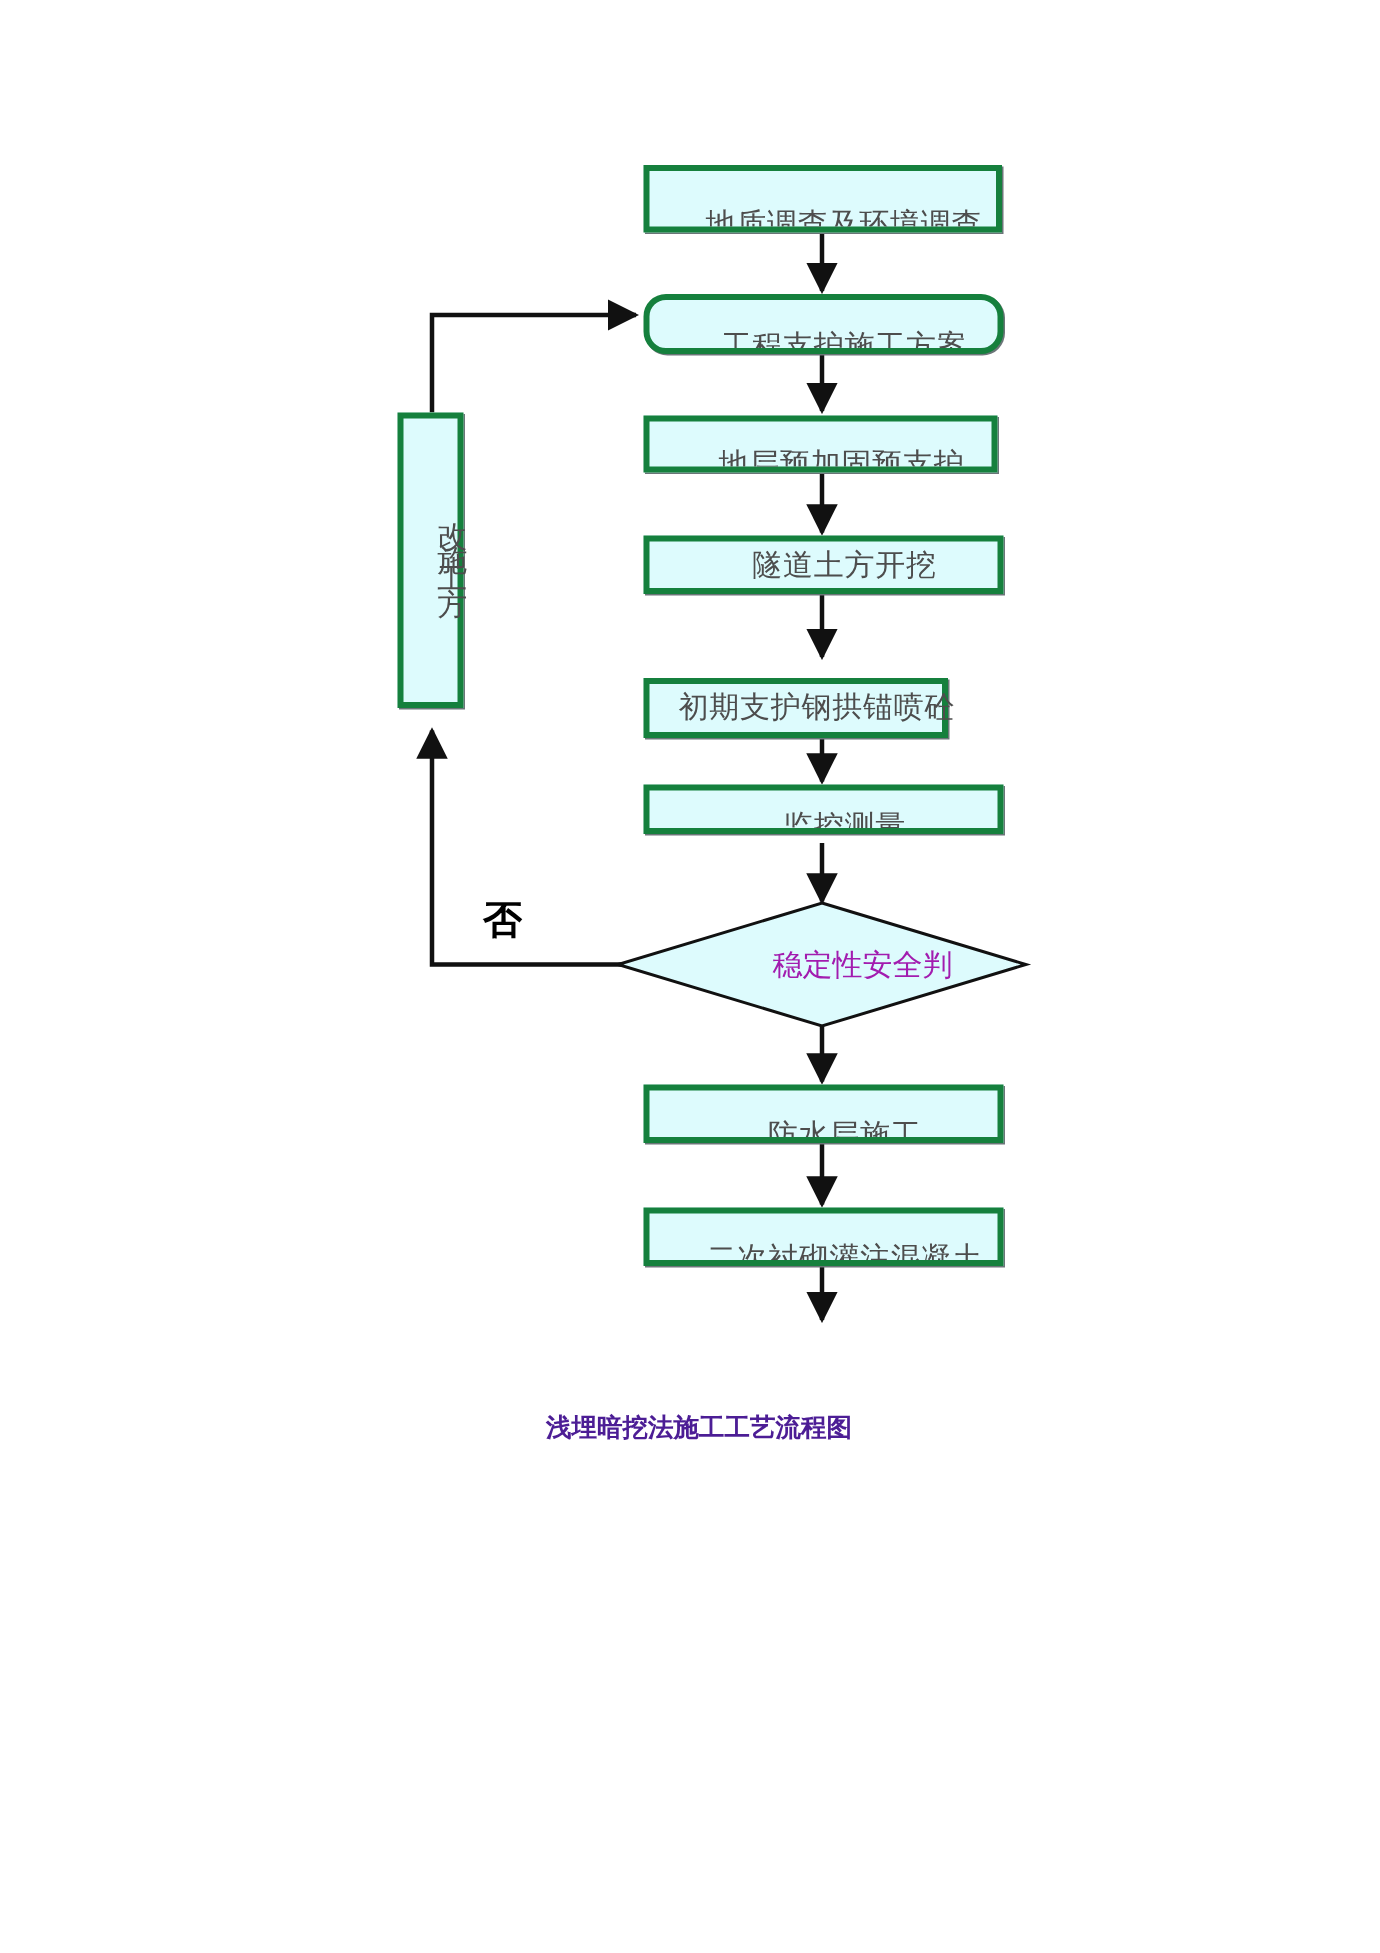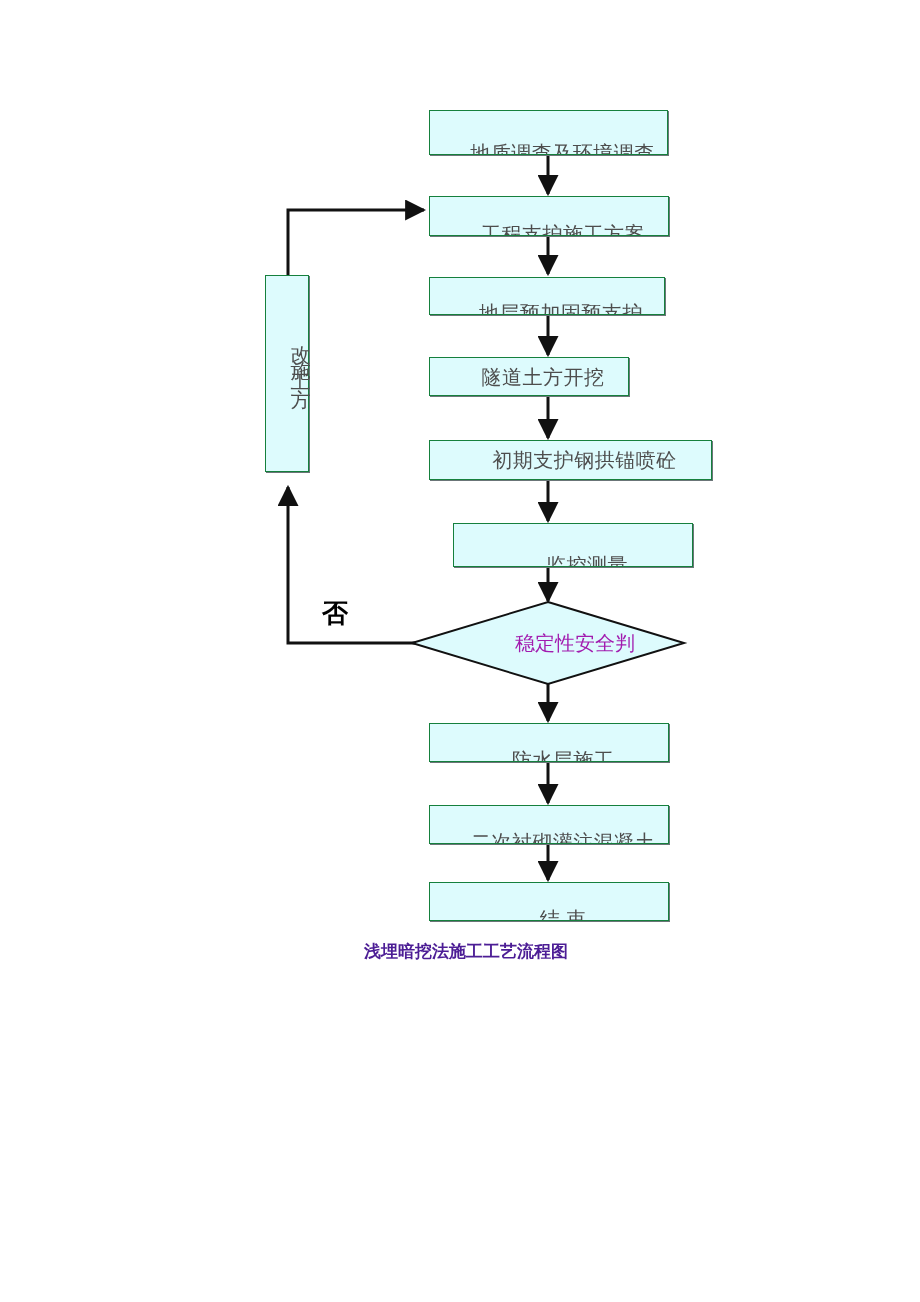--- a/index.html
+++ b/index.html
@@ -20,21 +20,21 @@
     left: 0; top: 0;
     width: 920px;
     height: 1302px;
   }
 
   
   .node {
     position: absolute;
     box-sizing: border-box;
     background: #ddfbfd;
-    border: 1px solid #15803d;
+    border: 4px solid #15803d;
     box-shadow: 1px 1px 0 0 #6b7578;
     display: flex;
     align-items: center;
     justify-content: center;
     color: #4d4d4d;
     font-size: 20px;
     line-height: 1;
     letter-spacing: 0.5px;
     white-space: nowrap;
     padding-left: 28px;
@@ -148,51 +148,48 @@
 
     <polyline points="288,275 288,210 424,210" fill="none" stroke="#111111" stroke-width="3" marker-end="url(#ah)"></polyline>
 
     <polygon points="548,602 684,643 548,684 412,643" fill="#ddfbfd" stroke="#111111" stroke-width="2"></polygon>
   </svg>
 
   <div class="node clip" style="left:429px; top:110px; width:239px; height:45px;">
     <span class="txt">地质调查及环境调查</span>
   </div>
 
-  <div class="node clip" style="left:429px; top:196px; width:240px; height:40px;">
+  <div class="node clip" style="left:429px; top:196px; width:240px; height:40px;border-radius:15px;">
     <span class="txt">工程支护施工方案</span>
   </div>
 
   <div class="node clip" style="left:429px; top:277px; width:236px; height:38px;">
     <span class="txt">地层预加固预支护</span>
   </div>
 
-  <div class="node" style="left:429px; top:357px; width:200px; height:39px;">
+  <div class="node" style="left:429px; top:357px; width:240px; height:39px;">
     <span class="txt">隧道土方开挖</span>
   </div>
 
-  <div class="node" style="left:429px; top:440px; width:283px; height:40px;">
+  <div class="node" style="left:429px; top:452px; width:203px; height:40px;">
     <span class="txt">初期支护钢拱锚喷砼</span>
   </div>
 
-  <div class="node clip" style="left:453px; top:523px; width:240px; height:44px;">
+  <div class="node clip" style="left:429px; top:523px; width:240px; height:33px;">
     <span class="txt">监控测量</span>
   </div>
 
   <div class="node clip" style="left:429px; top:723px; width:240px; height:39px;">
     <span class="txt">防水层施工</span>
   </div>
 
   <div class="node clip" style="left:429px; top:805px; width:240px; height:39px;">
     <span class="txt">二次衬砌灌注混凝土</span>
   </div>
 
-  <div class="node clip" style="left:429px; top:882px; width:240px; height:39px;">
-    <span class="txt">结    束</span>
-  </div>
 
   <div class="node vertical" style="left:265px; top:275px; width:44px; height:197px;">
     <span class="txt">改施工方</span>
   </div>
 
   <div class="decision" style="left:412px; top:602px; width:272px; height:82px;">
     <span class="dlabel">稳定性安全判</span>
   </div>
 
   <div class="branch-label" style="left:322px; top:596px;">否</div>

